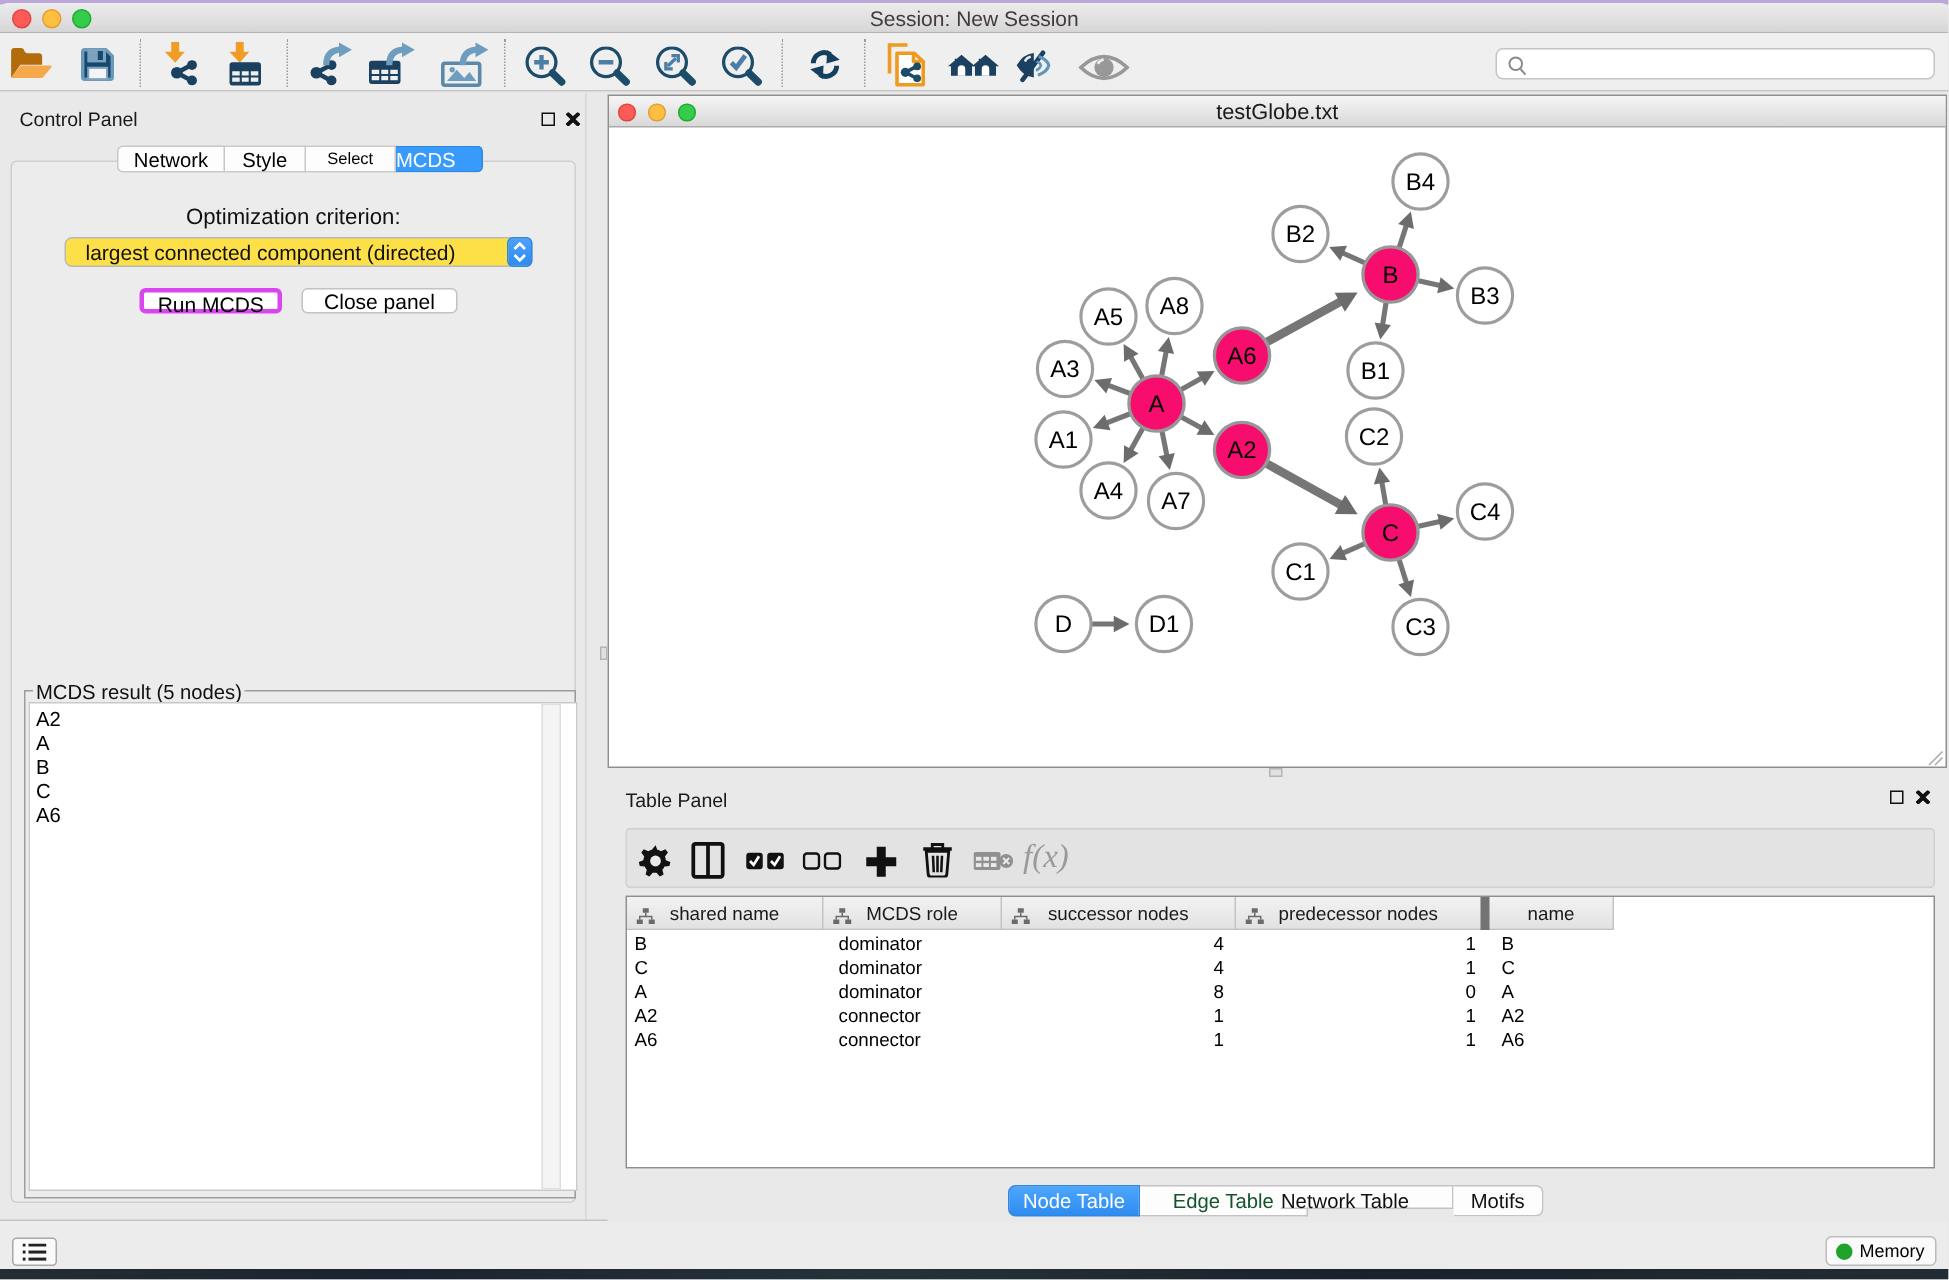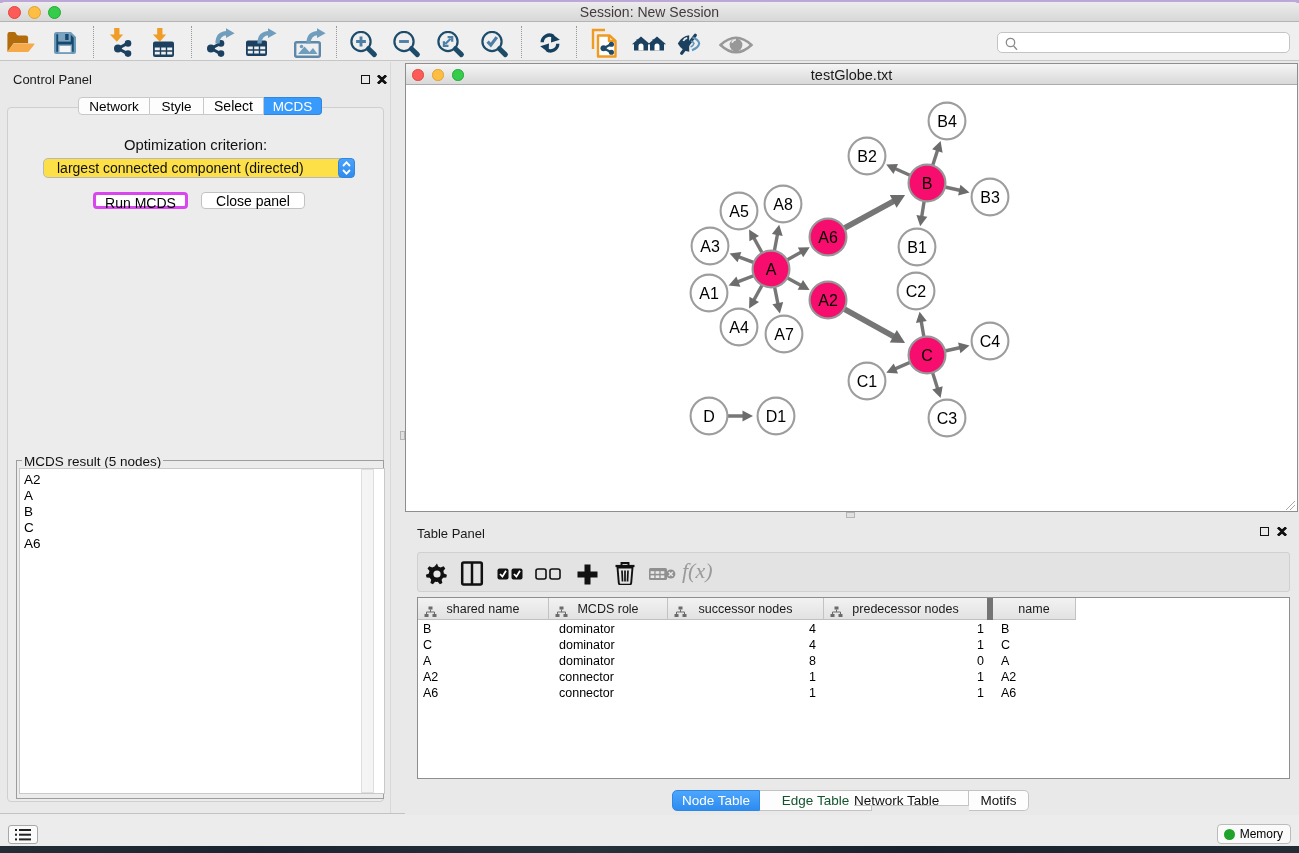--- a/index.html
+++ b/index.html
@@ -161,22 +161,22 @@
 <svg class="abs" style="left:377px;top:75px" width="10" height="9" viewBox="0 0 10 9">
     <path d="M1,0.5 L5,4 L9,0.5 M1,8.5 L5,5 L9,8.5" stroke="#111" stroke-width="2.4" fill="none"></path>
     <line x1="1" y1="0.5" x2="9" y2="8.5" stroke="#111" stroke-width="2.4"></line>
     <line x1="9" y1="0.5" x2="1" y2="8.5" stroke="#111" stroke-width="2.4"></line>
   </svg>
 
 <div class="abs" style="left:7px;top:107px;width:377px;height:695px;background:#ececec;border:1px solid #cfcfcf;border-radius:4px"></div>
 
 <div class="abs" style="left:78px;top:97px;width:72px;height:18px;background:#fdfdfd;border:1px solid #c8c8c8;border-radius:4px 0 0 4px;font-size:13.5px;text-align:center;line-height:17px">Network</div>
 <div class="abs" style="left:150px;top:97px;width:54px;height:18px;background:#fdfdfd;border:1px solid #c8c8c8;border-left:none;font-size:13.5px;text-align:center;line-height:17px">Style</div>
-<div class="abs" style="left:204px;top:97px;width:60px;height:18px;background:#fdfdfd;border:1px solid #c8c8c8;border-left:none;font-size:14px;text-align:center;line-height:17px">Select</div>
-<div class="abs" style="left:264px;top:97px;width:58px;height:18px;background:#389bfb;border:1px solid #2f87e0;border-left:none;border-radius:0 4px 4px 0;font-size:13.5px;color:#fff;text-align:center;line-height:17px">MCDS</div>
+<div class="abs" style="left:204px;top:97px;width:60px;height:18px;background:#fdfdfd;border:1px solid #c8c8c8;border-left:none;font-size:11px;text-align:center;line-height:17px">Select</div>
+<div class="abs" style="left:264px;top:97px;width:58px;height:18px;background:#389bfb;border:1px solid #2f87e0;border-left:none;border-radius:0 4px 4px 0;font-size:13.5px;color:#fff;line-height:17px">MCDS</div>
 
 <div class="abs" style="left:0px;top:137px;width:391px;text-align:center;font-size:14.8px;color:#111">Optimization criterion:</div>
 <div class="abs" style="left:43px;top:158px;width:312px;height:20px;background:#fde047;border:1px solid #b9b9b9;border-radius:5px;font-size:14px;line-height:19px;color:#111;text-indent:13px">largest connected component (directed)</div>
 <div class="abs" style="left:338px;top:158px;width:17px;height:20px;background:linear-gradient(#4ba1fc,#2f8bf0);border-radius:4px;border:1px solid #2f87e0">
 <svg width="15" height="18" viewBox="0 0 15 18" style="position:absolute;left:0;top:0">
       <path d="M4,7 L7.5,3.4 L11,7 M4,11 L7.5,14.6 L11,11" stroke="#fff" stroke-width="1.8" fill="none"></path>
     </svg>
   </div>
 <div class="abs" style="left:93px;top:192px;width:95px;height:17px;background:#fff;border:3px solid #d946ef;border-radius:4px;font-size:14px;text-align:center;line-height:16px">Run MCDS</div>
 <div class="abs" style="left:201px;top:192px;width:104px;height:17px;background:#fff;border:1px solid #c2c2c2;border-radius:4px;font-size:14px;text-align:center;line-height:16px">Close panel</div>

